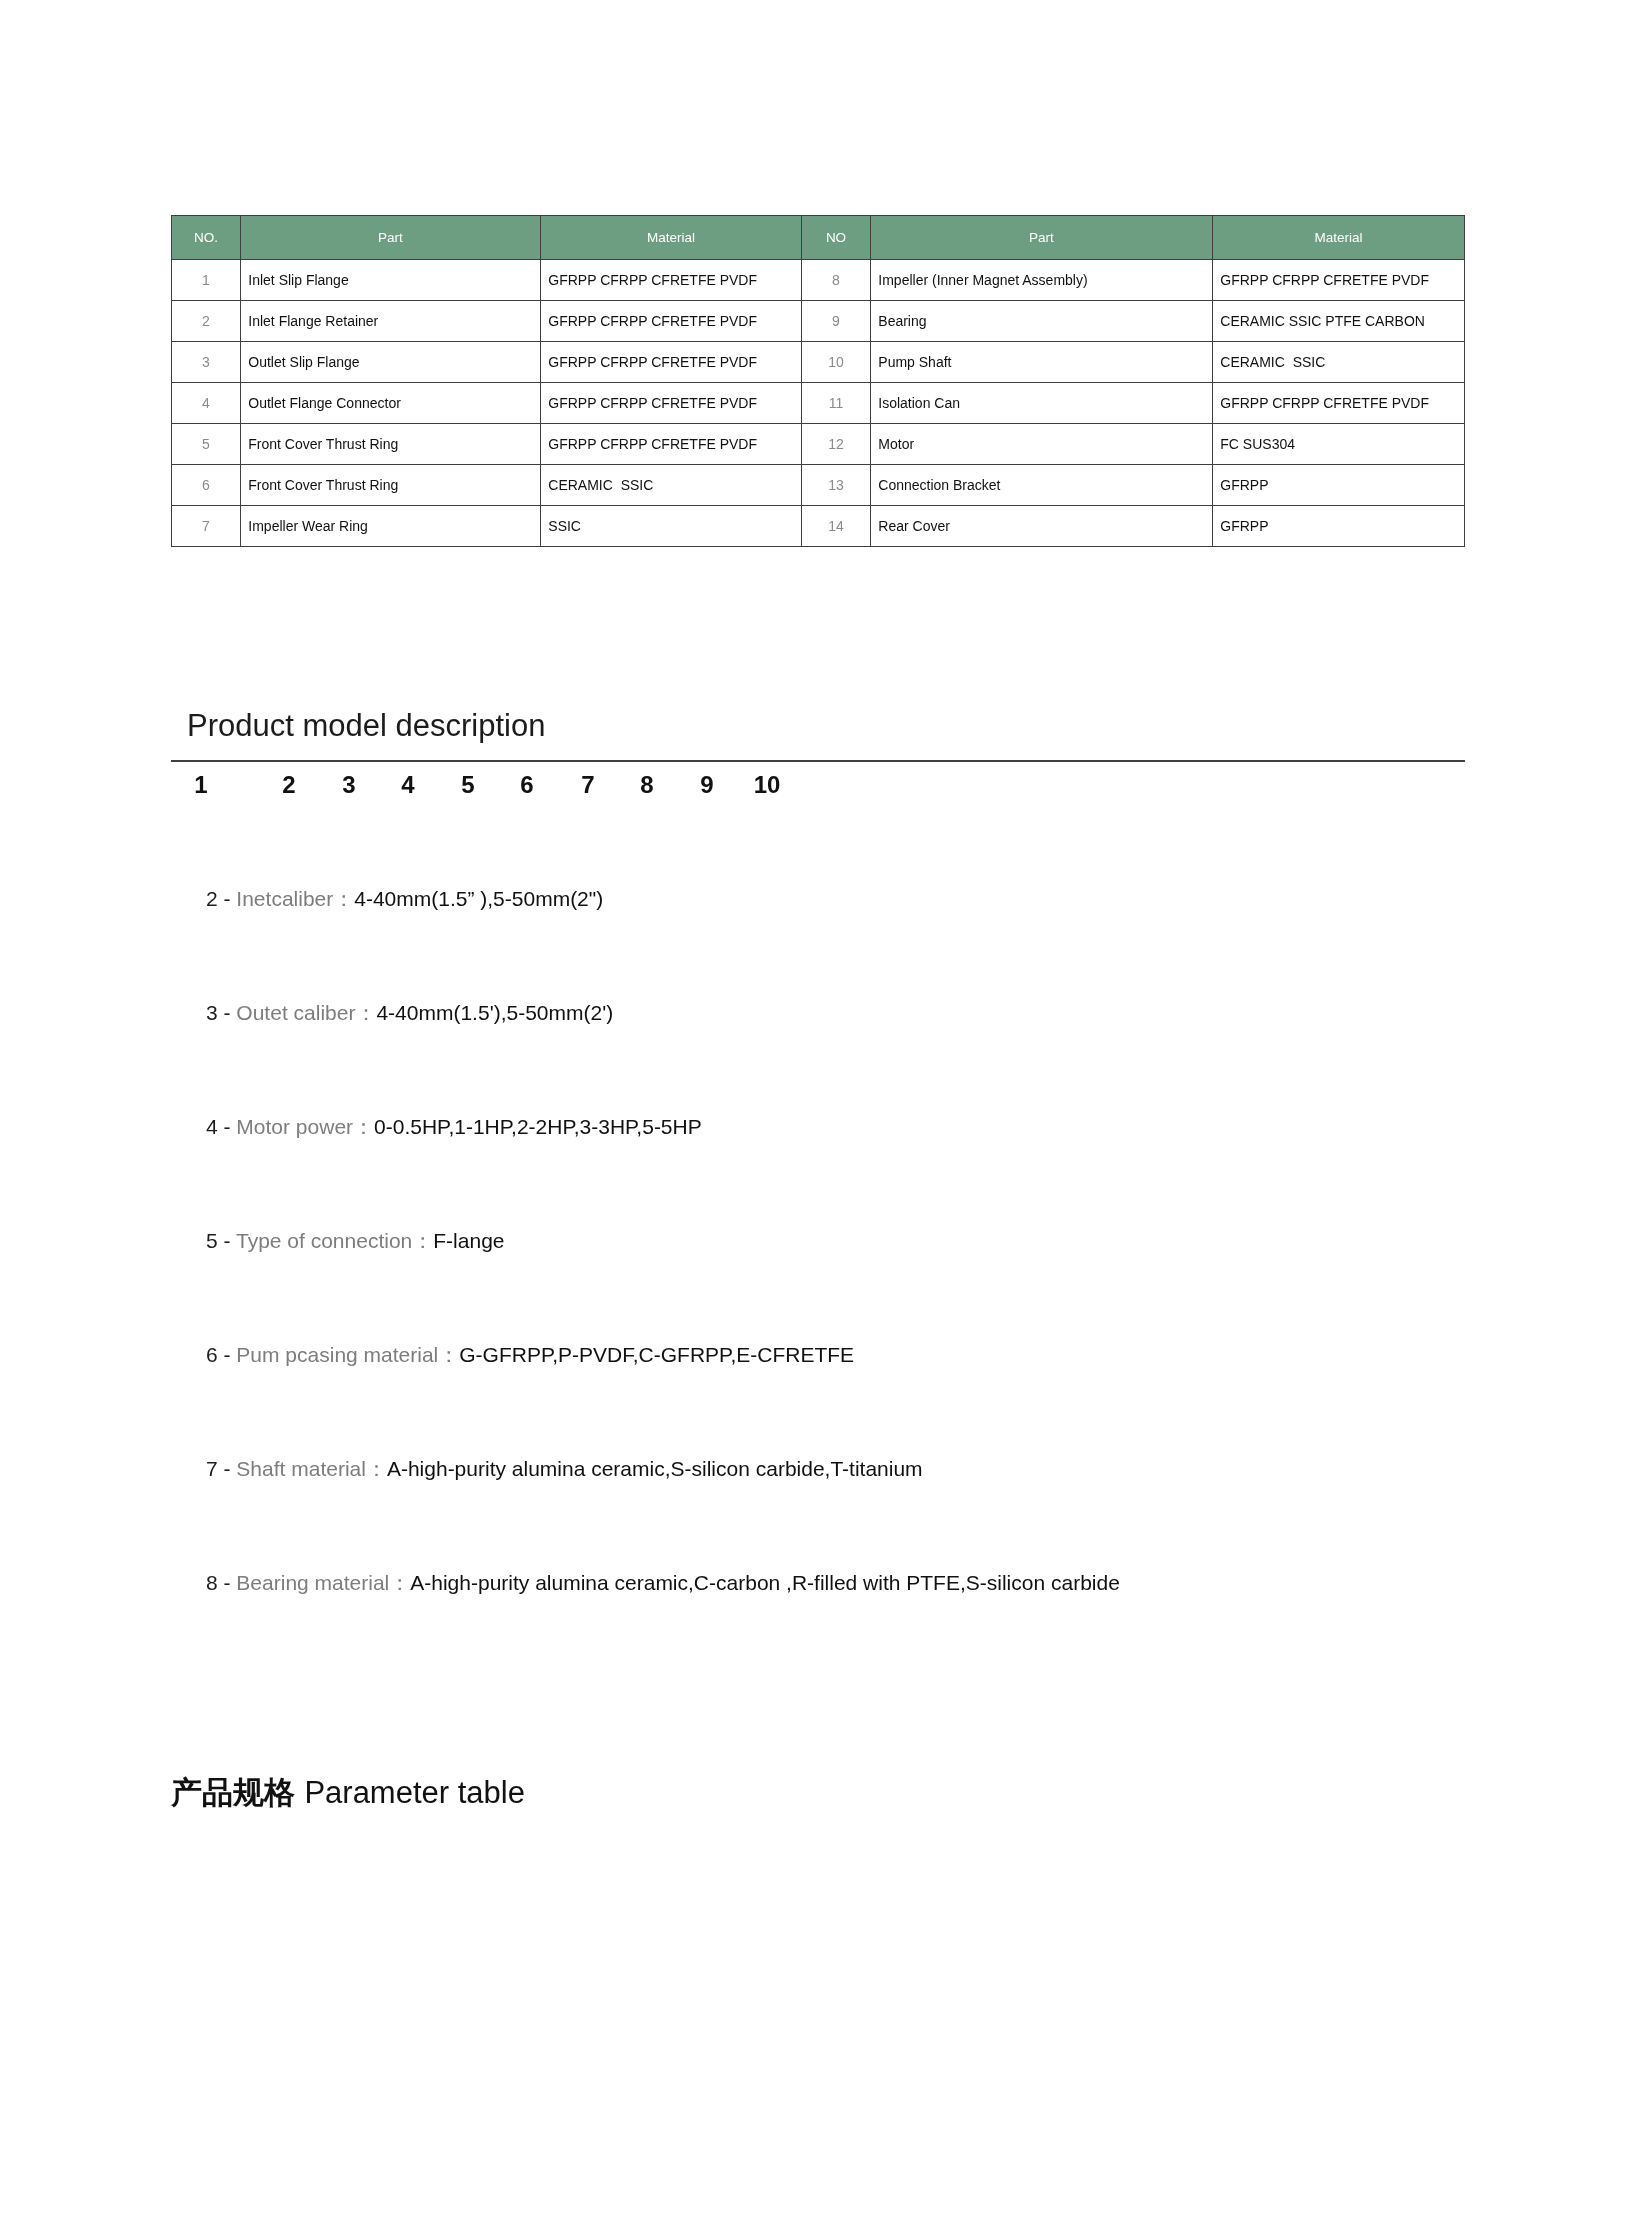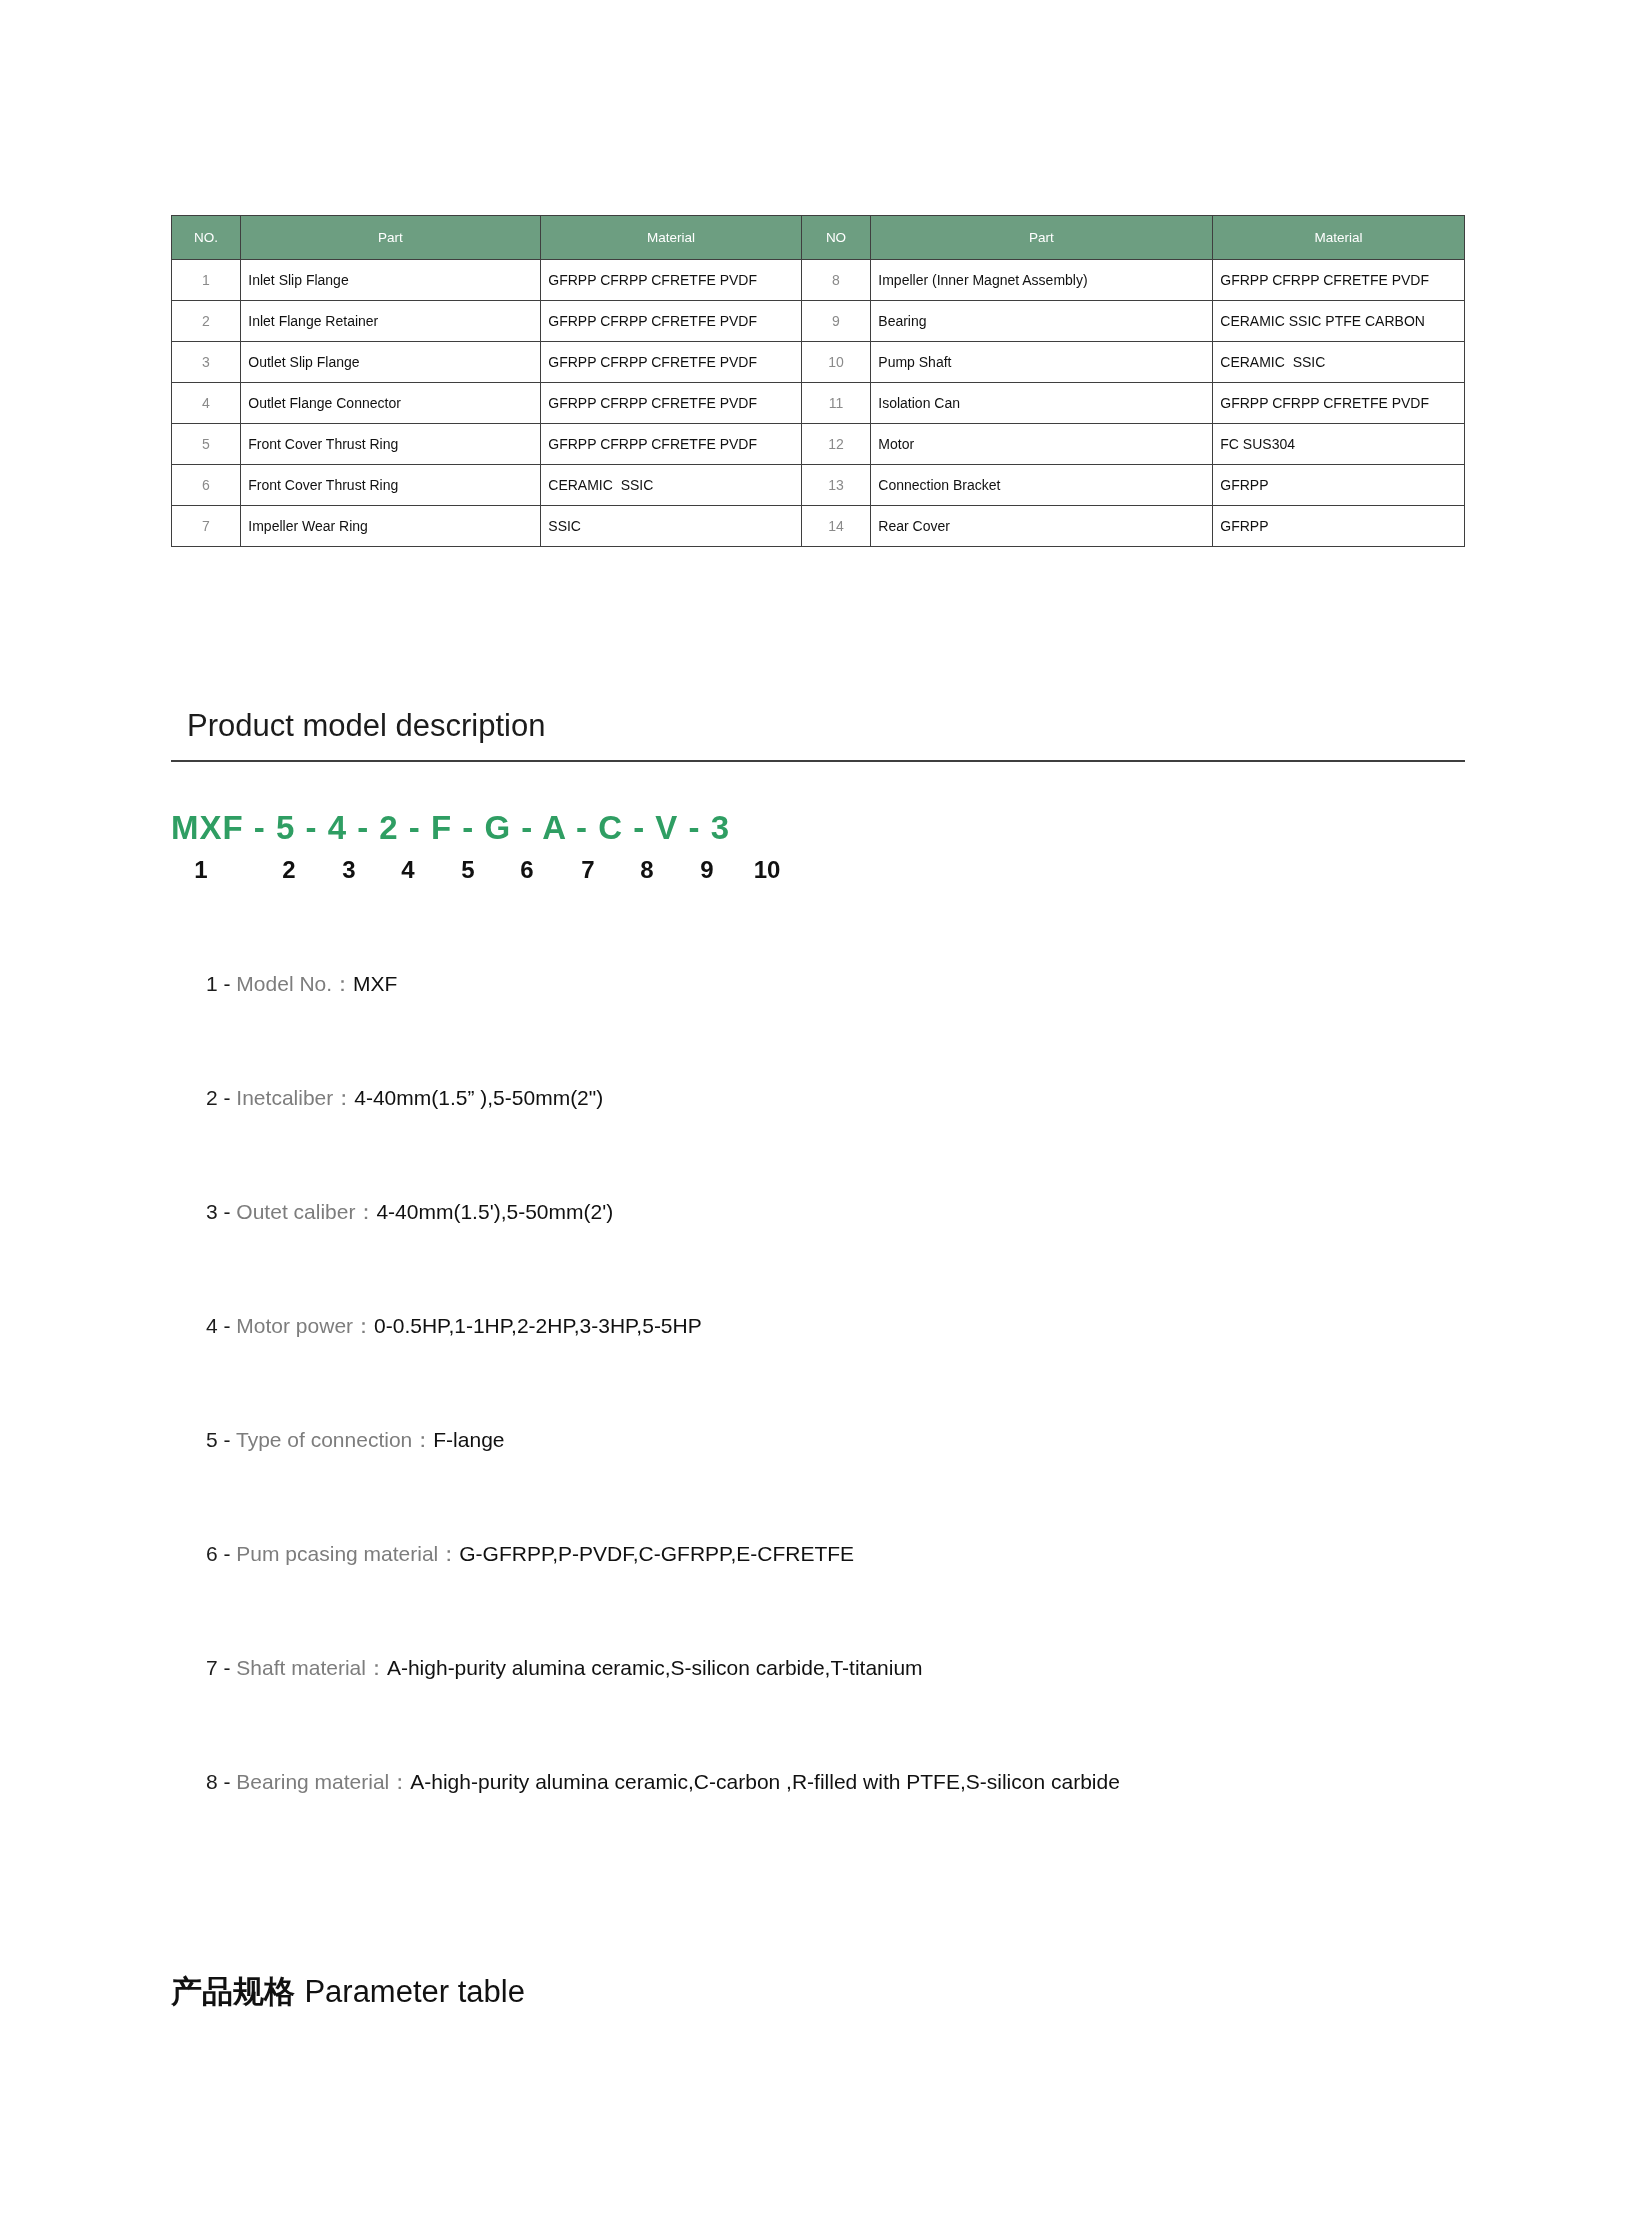--- a/index.html
+++ b/index.html
@@ -128,39 +128,35 @@
         <td class="no-cell">14</td>
         <td>Rear Cover</td>
         <td>GFRPP</td>
       </tr>
     </tbody>
   </table>
 
   <h2 class="section-title">Product model description</h2>
   <div class="rule"></div>
 
-  <div class="model-code">MXF - 5 - 4 - 2 - F - G - A - C - V - 3</div>
 
   <div class="code-numbers">
     <span style="left:30px">1</span>
     <span style="left:118px">2</span>
     <span style="left:178px">3</span>
     <span style="left:237px">4</span>
     <span style="left:297px">5</span>
     <span style="left:356px">6</span>
     <span style="left:417px">7</span>
     <span style="left:476px">8</span>
     <span style="left:536px">9</span>
     <span style="left:596px">10</span>
   </div>
 
   <div class="model-items">
-    <div class="item">
-      <span class="num">1 - </span><span class="label">Model No.：</span><span class="value">MXF</span>
-    </div>
     <div class="item">
       <span class="num">2 - </span><span class="label">Inetcaliber：</span><span class="value">4-40mm(1.5” ),5-50mm(2")</span>
     </div>
     <div class="item">
       <span class="num">3 - </span><span class="label">Outet caliber：</span><span class="value">4-40mm(1.5'),5-50mm(2')</span>
     </div>
     <div class="item">
       <span class="num">4 - </span><span class="label">Motor power：</span><span class="value">0-0.5HP,1-1HP,2-2HP,3-3HP,5-5HP</span>
     </div>
     <div class="item">

